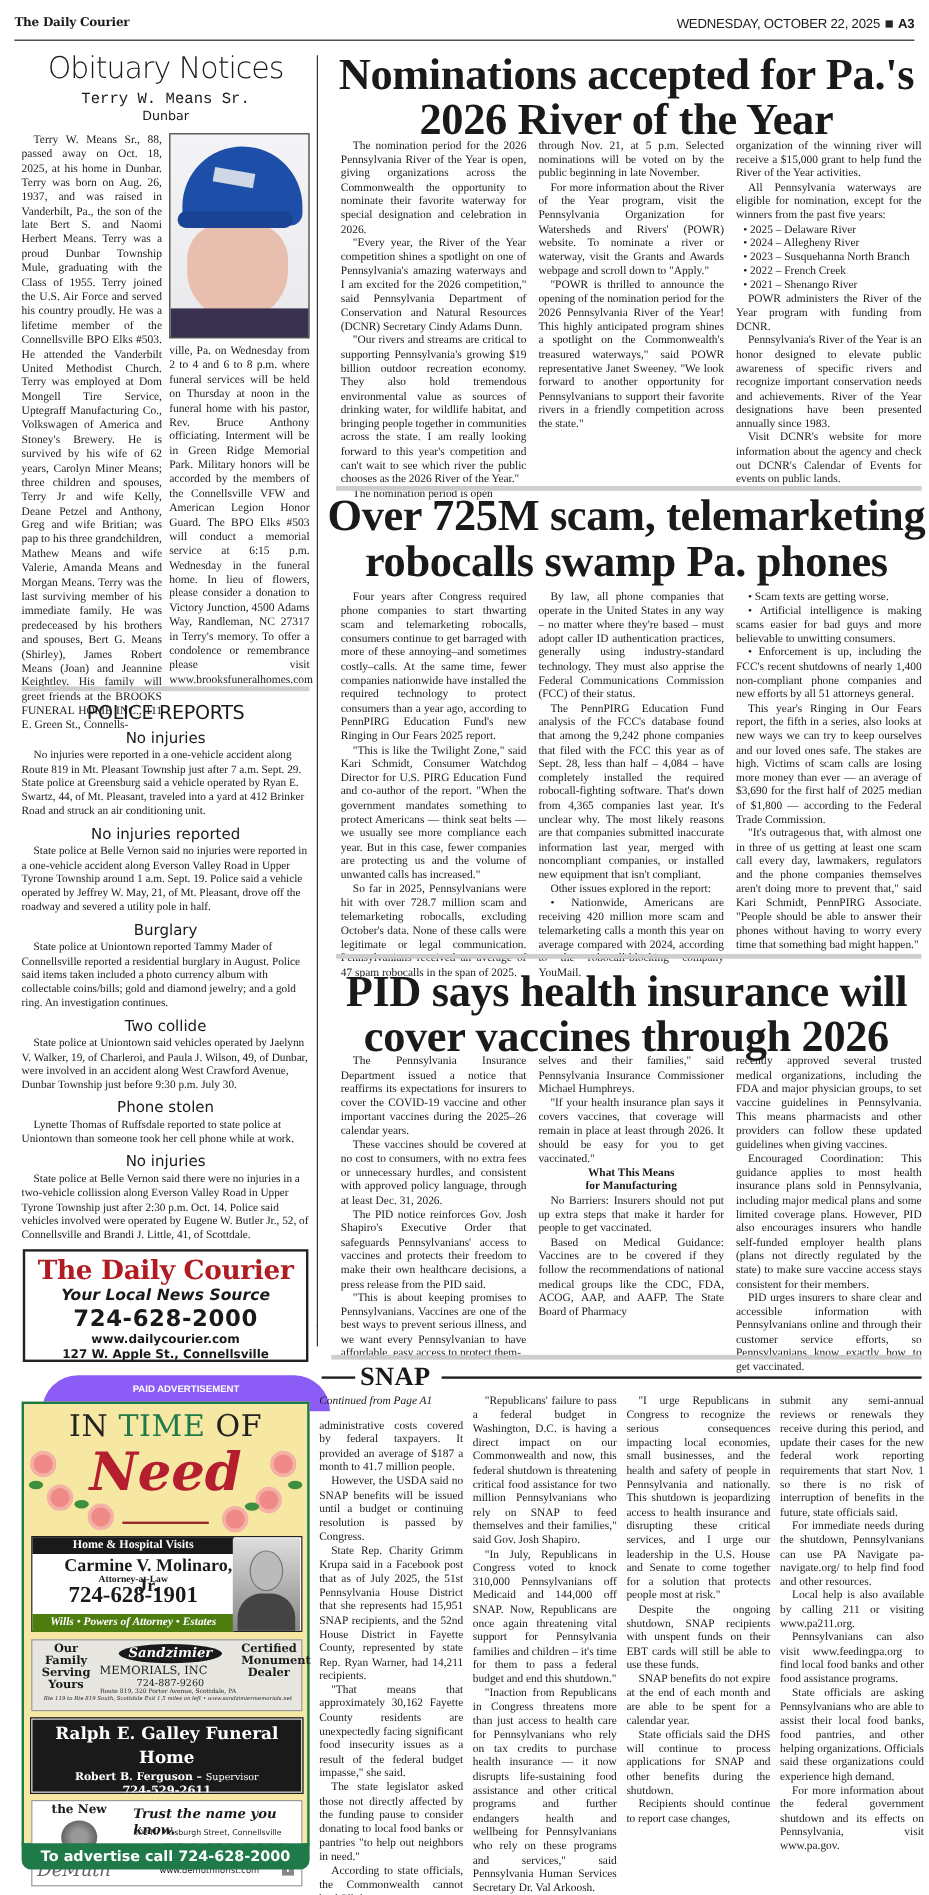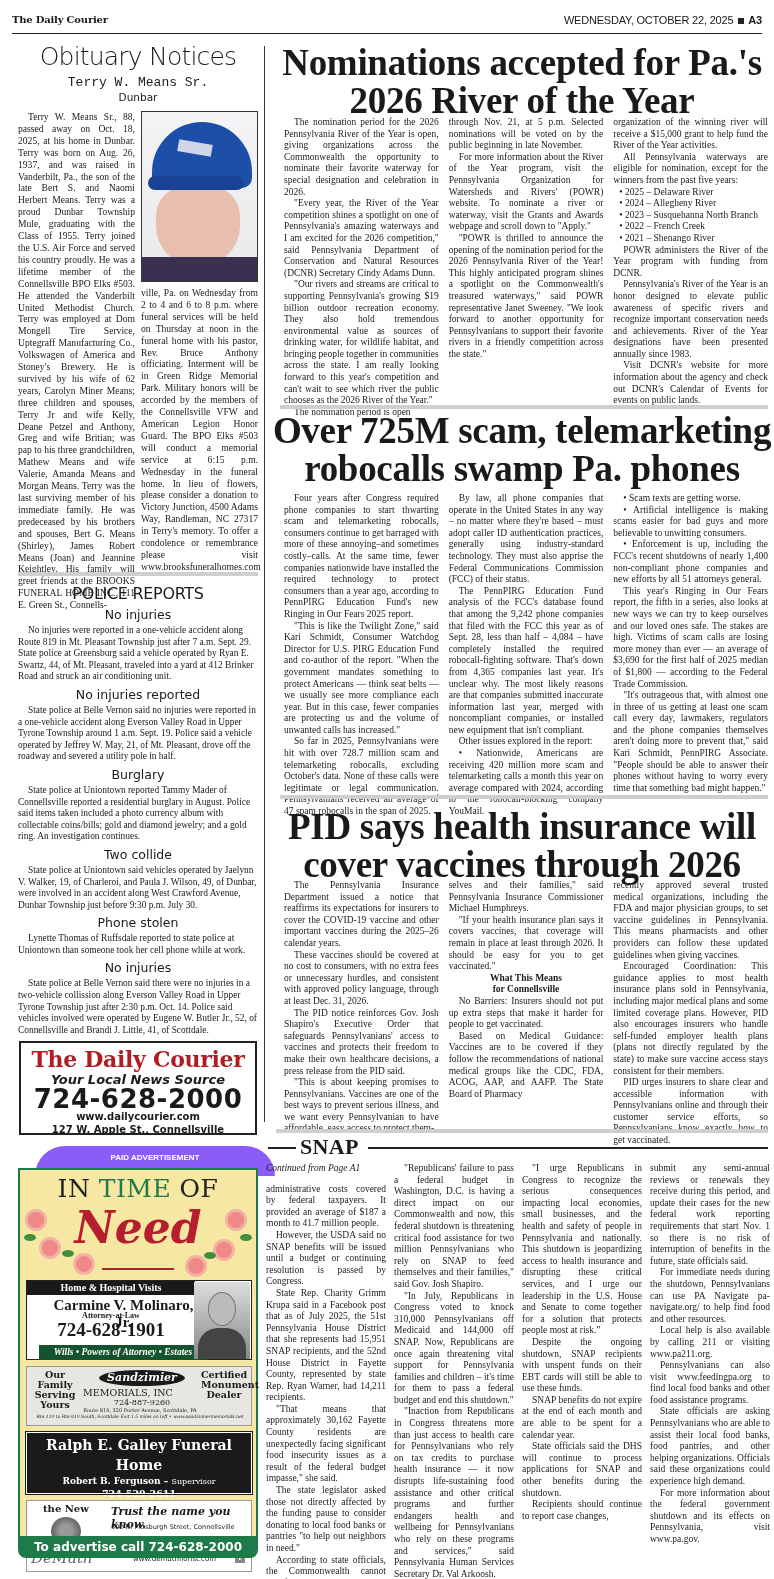--- a/index.html
+++ b/index.html
@@ -34,38 +34,38 @@
   .gray-bar { position: absolute; height: 4px; background: #cfcfcf; }
 
   .police { position: absolute; left: 18px; top: 584px; width: 240px; }
   .police h2 { font-family: "DejaVu Sans", sans-serif; font-size: 16px; font-weight: normal; text-align: center; letter-spacing: -0.3px; }
   .police h3 { font-family: "DejaVu Sans", sans-serif; font-size: 12.5px; font-weight: normal; text-align: center; margin: 4px 0 3px; }
   .police p { font-size: 9.4px; line-height: 11.6px; text-indent: 10px; }
 
   .dc-ad { position: absolute; left: 19px; top: 1041px; width: 238px; height: 94px; border: 2px solid #222; text-align: center; padding-top: 3px; }
   .dc-ad .nm { font-family: "DejaVu Serif", serif; font-weight: bold; font-size: 22px; color: #b01c22; letter-spacing: -0.3px; line-height: 26px; }
   .dc-ad .tag { font-family: "DejaVu Sans", sans-serif; font-weight: bold; font-style: italic; font-size: 13px; line-height: 16px; }
-  .dc-ad .ph { font-family: "DejaVu Sans", sans-serif; font-weight: bold; font-size: 26px; line-height: 22px; letter-spacing: 0.5px; }
+  .dc-ad .ph { font-family: "DejaVu Sans", sans-serif; font-weight: bold; font-size: 19px; line-height: 22px; letter-spacing: 0.5px; }
   .dc-ad .url, .dc-ad .addr { font-family: "DejaVu Sans", sans-serif; font-weight: bold; font-size: 10px; line-height: 13px; }
 
   .need-ad { position: absolute; left: 18px; top: 1146px; width: 240px; height: 410px; }
   .need-ad .topband { position: absolute; left: 17px; top: 0; width: 240px; height: 30px; background: #8b5cf6; border-radius: 30px 30px 0 0; color: #fff; font-family: "Liberation Sans", sans-serif; font-weight: bold; font-size: 8px; text-align: center; padding-top: 7px; }
   .need-ad .frame { position: absolute; left: 0; top: 22px; width: 240px; height: 370px; background: #f6e7a2; border: 2px solid #1f7a4a; }
   .need-ad .hd1 { position: absolute; left: 0; top: 4px; width: 236px; text-align: center; font-family: "DejaVu Serif", serif; font-size: 25px; color: #222; letter-spacing: 0.5px; }
   .need-ad .hd1 .g { color: #1f7a4a; }
   .need-ad .hd2 { position: absolute; left: 0; top: 32px; width: 236px; text-align: center; font-family: "DejaVu Serif", serif; font-style: italic; font-weight: bold; font-size: 44px; color: #b51e2f; }
   .need-ad .flower { position: absolute; width: 16px; height: 16px; border-radius: 50%; background: #f08a86; box-shadow: 0 0 0 3px #f5b1a6; }
   .need-ad .leaf { position: absolute; width: 12px; height: 7px; border-radius: 50%; background: #3f8f3e; }
   .need-ad .divider { position: absolute; left: 82px; top: 98px; width: 72px; height: 2px; background: #a02a2a; }
   .molinaro { position: absolute; left: 6px; top: 110px; width: 226px; height: 80px; background: #fff; border: 1px solid #222; }
   .molinaro .bar { position: absolute; left: 0; top: 0; width: 168px; height: 14px; background: #1a1a1a; color: #fff; font-size: 10px; font-weight: bold; text-align: center; line-height: 14px; }
   .molinaro .nm { position: absolute; left: 0; top: 16px; width: 168px; text-align: center; font-size: 15px; font-weight: bold; padding-left: 25px; }
   .molinaro .role { position: absolute; left: 0; top: 30px; width: 168px; text-align: center; font-size: 8px; font-weight: bold; }
   .molinaro .ph { position: absolute; left: 0; top: 38px; width: 168px; text-align: center; font-size: 19px; font-weight: bold; }
-  .molinaro .bot { position: absolute; left: 12px; top: 64px; width: 168px; height: 15px; background: #14532d; color: #fff; font-size: 9.5px; font-style: italic; font-weight: bold; text-align: center; line-height: 15px; }
+  .molinaro .bot { position: absolute; left: 0; top: 64px; width: 168px; height: 15px; background: #4d7c0f; color: #fff; font-size: 9.5px; font-style: italic; font-weight: bold; text-align: center; line-height: 15px; }
   .molinaro .photo { position: absolute; right: 1px; top: 1px; width: 56px; height: 77px; background: linear-gradient(180deg,#ddd,#888); }
   .molinaro .photo .hd { position: absolute; left: 14px; top: 10px; width: 28px; height: 34px; border-radius: 50%; background: #bbb; border: 1px solid #777; }
   .molinaro .photo .bd { position: absolute; left: 4px; top: 46px; width: 48px; height: 31px; border-radius: 20px 20px 0 0; background: #444; }
   .sandz { position: absolute; left: 6px; top: 196px; width: 226px; height: 60px; background: #e8e6e0; border: 1px solid #999; font-family: "DejaVu Serif", serif; }
   .sandz .l { position: absolute; left: 4px; top: 3px; width: 48px; font-size: 9.5px; font-weight: bold; line-height: 10px; text-align: center; }
   .sandz .r { position: absolute; right: 4px; top: 3px; width: 46px; font-size: 9.5px; font-weight: bold; line-height: 10px; text-align: center; }
   .sandz .oval { position: absolute; left: 72px; top: 3px; width: 86px; height: 16px; border-radius: 50%; background: #1a1a1a; color: #fff; font-size: 11px; font-style: italic; font-weight: bold; text-align: center; line-height: 16px; }
   .sandz .mem { position: absolute; left: 56px; top: 20px; width: 118px; font-size: 9.5px; }
   .sandz .ph { position: absolute; left: 56px; top: 31px; width: 118px; text-align: center; font-size: 8px; }
   .sandz .ad1 { position: absolute; left: 0; top: 40px; width: 226px; text-align: center; font-size: 5px; }
@@ -289,21 +289,21 @@
   <div class="col">
     <p>The Pennsylvania Insurance Department issued a notice that reaffirms its expectations for insurers to cover the COVID-19 vaccine and other important vaccines during the 2025–26 calendar years.</p>
     <p>These vaccines should be covered at no cost to consumers, with no extra fees or unnecessary hurdles, and consistent with approved policy language, through at least Dec. 31, 2026.</p>
     <p>The PID notice reinforces Gov. Josh Shapiro's Executive Order that safeguards Pennsylvanians' access to vaccines and protects their freedom to make their own healthcare decisions, a press release from the PID said.</p>
     <p>"This is about keeping promises to Pennsylvanians. Vaccines are one of the best ways to prevent serious illness, and we want every Pennsylvanian to have affordable, easy access to protect them-</p>
   </div>
   <div class="col">
     <p class="noind">selves and their families," said Pennsylvania Insurance Commissioner Michael Humphreys.</p>
     <p>"If your health insurance plan says it covers vaccines, that coverage will remain in place at least through 2026. It should be easy for you to get vaccinated."</p>
     <p class="sub">What This Means</p>
-    <p class="sub">for Connellsville</p>
+    <p class="sub">for Manufacturing</p>
     <p>No Barriers: Insurers should not put up extra steps that make it harder for people to get vaccinated.</p>
     <p>Based on Medical Guidance: Vaccines are to be covered if they follow the recommendations of national medical groups like the CDC, FDA, ACOG, AAP, and AAFP. The State Board of Pharmacy</p>
   </div>
   <div class="col">
     <p class="noind">recently approved several trusted medical organizations, including the FDA and major physician groups, to set vaccine guidelines in Pennsylvania. This means pharmacists and other providers can follow these updated guidelines when giving vaccines.</p>
     <p>Encouraged Coordination: This guidance applies to most health insurance plans sold in Pennsylvania, including major medical plans and some limited coverage plans. However, PID also encourages insurers who handle self-funded employer health plans (plans not directly regulated by the state) to make sure vaccine access stays consistent for their members.</p>
     <p>PID urges insurers to share clear and accessible information with Pennsylvanians online and through their customer service efforts, so Pennsylvanians know exactly how to get vaccinated.</p>
   </div>
 </div>
 

